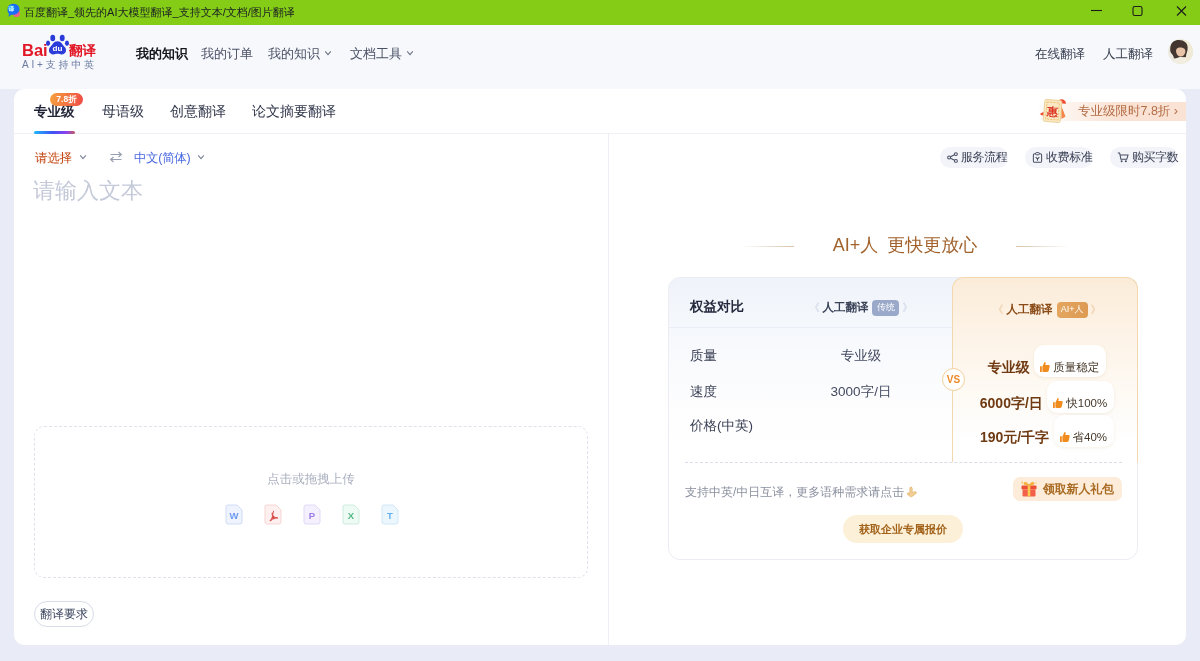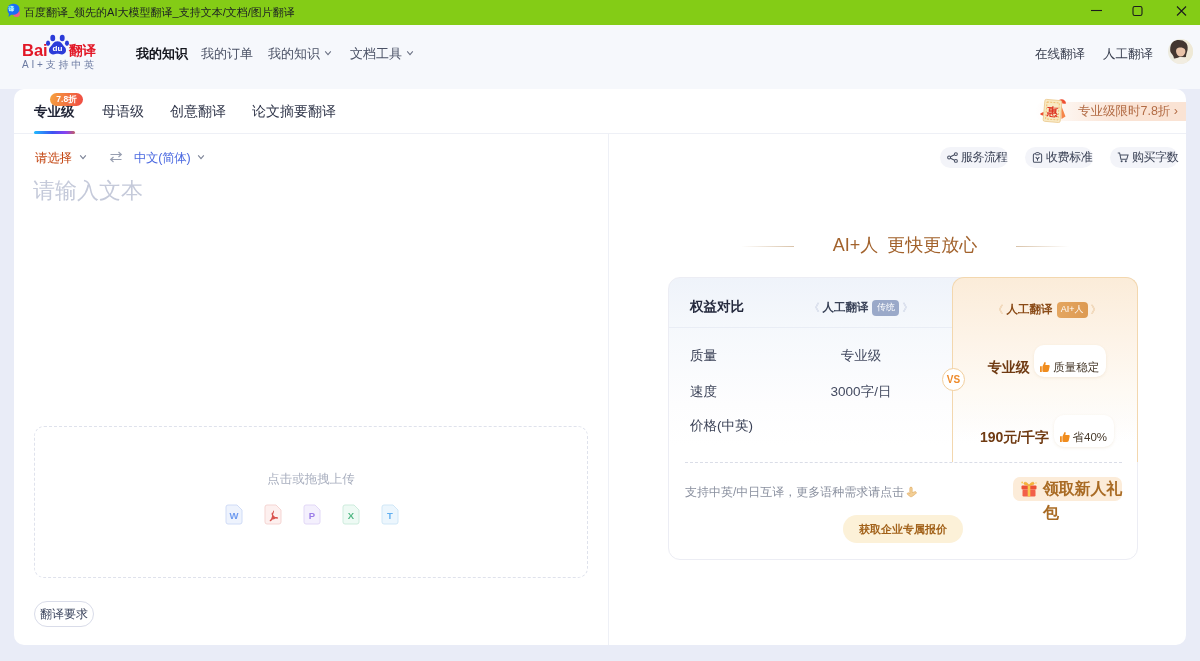--- a/index.html
+++ b/index.html
@@ -37,21 +37,21 @@
 .hline{display:inline-block;width:53px;height:1px;vertical-align:4px;}
 
 #cmp{position:absolute;left:654px;top:188px;width:470px;height:283px;box-sizing:border-box;background:linear-gradient(180deg,#eff3fa 0%,#f5f8fc 17%,#fdfdfe 45%,#ffffff 60%);border:1px solid #ecedf4;border-radius:12px;}
 #hl{position:absolute;left:283px;top:-1px;width:186px;height:185px;box-sizing:border-box;border-radius:12px 12px 0 0;background:linear-gradient(180deg,#fbecd9 0%,#fdf3e7 32%,#fefaf4 62%,rgba(255,255,255,0) 88%);border:1px solid #f3d7ae;border-bottom:none;}
 .cmp-lbl{position:absolute;left:21px;font-size:13.5px;color:#3a4156;}
 .cmp-mid{position:absolute;left:67px;width:250px;text-align:center;font-size:13.5px;color:#434a60;}
 .cmp-right{position:absolute;left:285px;width:186px;text-align:center;}
 #vs{position:absolute;left:273px;top:90px;width:21px;height:21px;background:#fff;border:1px solid #f2cf9e;border-radius:50%;font-size:10px;font-weight:bold;color:#ee8b2b;text-align:center;line-height:21px;}
 #dash{position:absolute;left:16px;top:184px;width:437px;border-top:1px dashed #dadde7;}
 #foot1{position:absolute;left:16px;top:206px;font-size:12px;color:#8a909f;}
-#gift{position:absolute;left:344px;top:199px;width:109px;height:24px;box-sizing:border-box;border-radius:7px;background:#fcecd9;color:#a96b24;font-weight:bold;font-size:16px;line-height:24px;padding-left:30px;letter-spacing:-0.2px;}
+#gift{position:absolute;left:344px;top:199px;width:109px;height:24px;box-sizing:border-box;border-radius:7px;background:#fcecd9;color:#a96b24;font-weight:bold;font-size:12px;line-height:24px;padding-left:30px;letter-spacing:-0.2px;}
 #cta{position:absolute;left:174px;top:237px;width:120px;height:28px;background:#fcf1d8;border-radius:14px;text-align:center;line-height:28px;font-size:11px;font-weight:bold;color:#a2621a;}
 .valbold{font-weight:bold;font-size:14px;color:#6f3a12;}
 .wbadge{display:inline-block;height:20px;background:#fff;border-radius:10px;font-size:11.5px;color:#46392a;line-height:20px;padding:12px 7px 0 5px;vertical-align:1px;box-shadow:0 1px 3px rgba(190,150,90,.15);}
 .thumb{vertical-align:-2px;margin-right:2px;}
 </style>
 </head>
 <body>
 
 <div id="titlebar">
   <svg class="abs" style="left:6px;top:3px" width="15" height="15" viewBox="0 0 15 15">
@@ -197,20 +197,23 @@
     <div class="cmp-mid" style="top:21px;"><span style="color:#c3cbdf;font-size:10.5px;">《&nbsp;</span><b style="color:#394257;font-size:11.5px;">人工翻译</b> <span style="display:inline-block;background:#9aa9c9;color:#fff;font-size:9px;border-radius:4px;padding:1.5px 4.5px;vertical-align:1px;">传统</span><span style="color:#c3cbdf;font-size:10.5px;">&nbsp;》</span></div>
     <div class="cmp-right" style="top:21px;"><span style="color:#e7c194;font-size:10.5px;">《&nbsp;</span><b style="color:#8a4a16;font-size:11.5px;">人工翻译</b> <span style="display:inline-block;background:linear-gradient(90deg,#e4a660,#dd9a52);color:#fff;font-size:9px;border-radius:4px;padding:1.5px 4px;vertical-align:1px;">AI+人</span><span style="color:#e7c194;font-size:10.5px;">&nbsp;》</span></div>
 
     <div class="cmp-lbl" style="top:69px;">质量</div>
     <div class="cmp-mid" style="top:69px;">专业级</div>
     <div class="cmp-right" style="top:67px;"><span class="valbold">专业级</span>&nbsp;<span class="wbadge"><svg class="thumb" width="12" height="12" viewBox="0 0 12 12">
             <path d="M1 5.2h1.8V11H1zM3.4 10.6V5.4L5.6 1c.7 0 1.2.5 1.1 1.2L6.3 4h3.3c.8 0 1.3.6 1.1 1.3l-1 4.5c-.2.7-.7 1.2-1.5 1.2H4.6c-.5 0-.9-.2-1.2-.4z" fill="#f08c1e"></path>
           </svg>质量稳定</span></div>
     <div class="cmp-lbl" style="top:105px;">速度</div>
     <div class="cmp-mid" style="top:105px;">3000字/日</div>
+    <div class="cmp-right" style="top:103px;"><span class="valbold">6000字/日</span>&nbsp;<span class="wbadge"><svg class="thumb" width="12" height="12" viewBox="0 0 12 12">
+            <path d="M1 5.2h1.8V11H1zM3.4 10.6V5.4L5.6 1c.7 0 1.2.5 1.1 1.2L6.3 4h3.3c.8 0 1.3.6 1.1 1.3l-1 4.5c-.2.7-.7 1.2-1.5 1.2H4.6c-.5 0-.9-.2-1.2-.4z" fill="#f08c1e"></path>
+          </svg>快100%</span></div>
     <div class="cmp-lbl" style="top:139px;">价格(中英)</div>
     <div class="cmp-right" style="top:137px;"><span class="valbold">190元/千字</span>&nbsp;<span class="wbadge"><svg class="thumb" width="12" height="12" viewBox="0 0 12 12">
             <path d="M1 5.2h1.8V11H1zM3.4 10.6V5.4L5.6 1c.7 0 1.2.5 1.1 1.2L6.3 4h3.3c.8 0 1.3.6 1.1 1.3l-1 4.5c-.2.7-.7 1.2-1.5 1.2H4.6c-.5 0-.9-.2-1.2-.4z" fill="#f08c1e"></path>
           </svg>省40%</span></div>
     <div id="vs">VS</div>
     <div id="dash"></div>
     <div id="foot1">支持中英/中日互译，更多语种需求请点击<svg width="11" height="13" viewBox="0 0 11 13" style="vertical-align:-2.5px;margin-left:2px;">
           <path d="M5 1.1c.7 0 1.2.5 1.2 1.3v4.2l2.6-.9c.7-.25 1.35.1 1.5.75.15.55-.1 1.05-.7 1.4l-3.5 2.6c-.8.45-1.8.35-2.4-.3L1.6 8.5c-.45-.45-.45-1.15 0-1.5.35-.35.9-.35 1.35 0l.85.75V2.4c0-.8.5-1.3 1.2-1.3z" fill="#f3cf96" stroke="#dca75e" stroke-width=".6"></path>
         </svg></div>
     <div id="gift"><svg class="abs" style="left:7px;top:3px;" width="18" height="18" viewBox="0 0 18 18">

